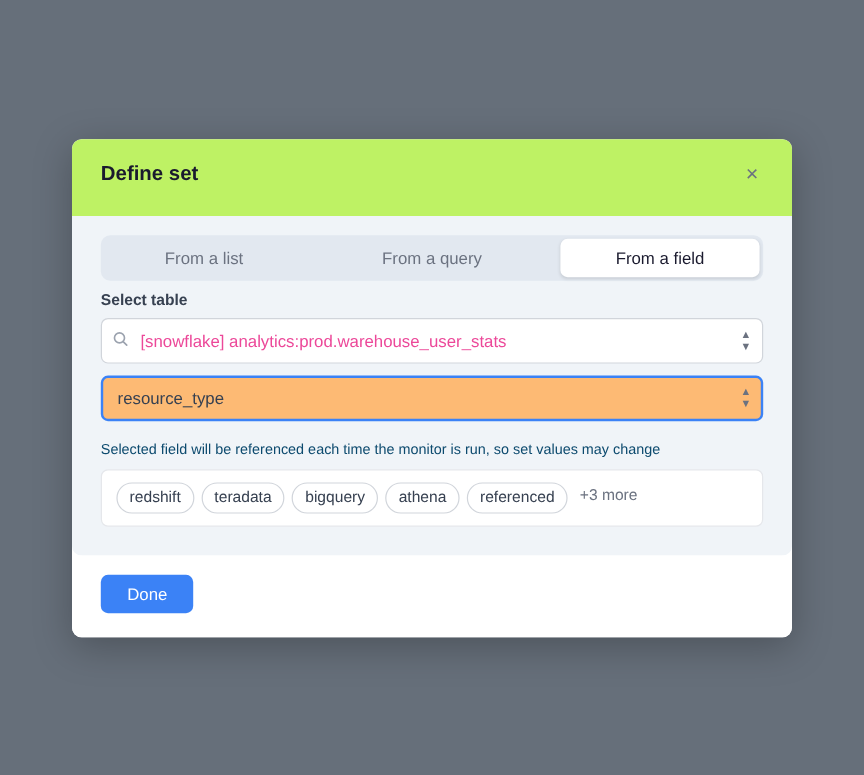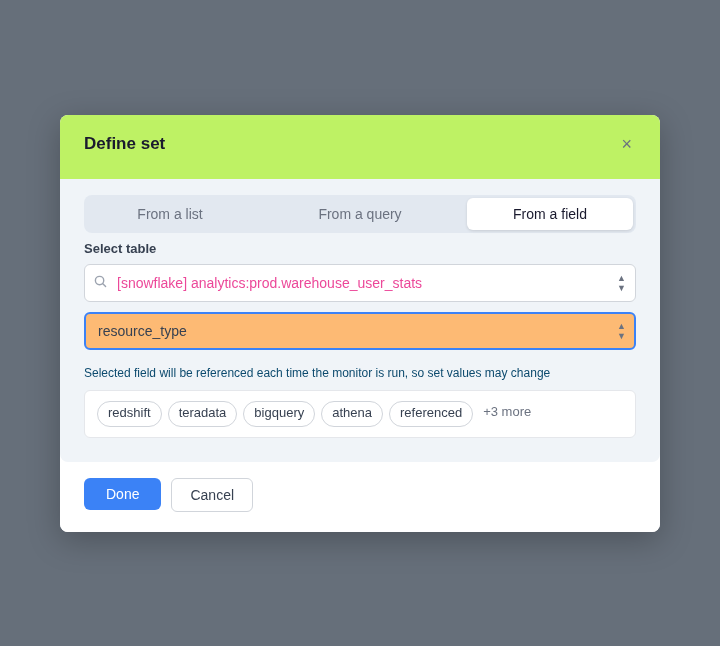--- a/index.html
+++ b/index.html
@@ -262,16 +262,15 @@
         <span class="tag">teradata</span>
         <span class="tag">bigquery</span>
         <span class="tag">athena</span>
         <span class="tag">referenced</span>
         <span class="tag-more">+3 more</span>
       </div>
     </div>
 
     <div class="modal-footer">
       <button class="btn-done">Done</button>
-      <button class="btn-cancel">Cancel</button>
     </div>
   </div>
 </div>
 
 </body></html>

